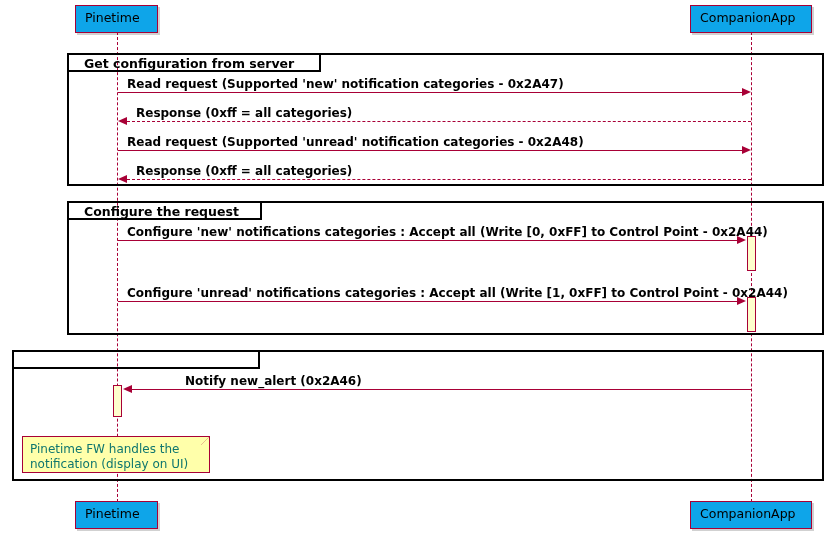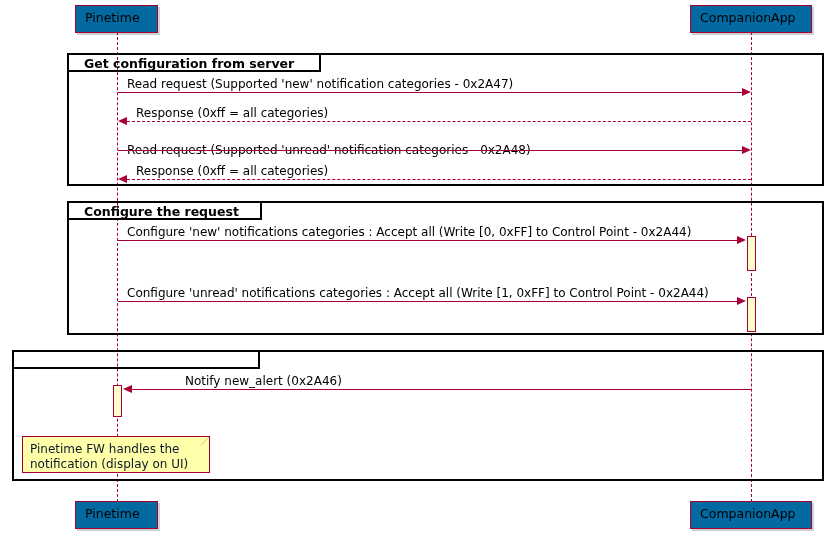--- a/index.html
+++ b/index.html
@@ -13,21 +13,21 @@
   #canvas {
     position: relative;
     width: 835px;
     height: 539px;
     overflow: hidden;
     background: #ffffff;
   }
   .participant {
     position: absolute;
     box-sizing: border-box;
-    background: #0369a1;
+    background: #0ea5e9;
     border: 1px solid #a80036;
     color: #000000;
     font-size: 12.5px;
     line-height: 1;
     text-align: center;
     padding: 6px 23px 7px 9px;
     white-space: nowrap;
     box-shadow: 2px 2px 0px rgba(0,0,0,0.18);
   }
   .lifeline {
@@ -95,28 +95,29 @@
     border-top: 4px solid transparent;
     border-bottom: 4px solid transparent;
     border-right: 9px solid #a80036;
   }
   .msg-label {
     position: absolute;
     font-size: 12px;
     color: #000000;
     white-space: nowrap;
     line-height: 1;
+    font-weight: bold;
   }
   .note {
     position: absolute;
     box-sizing: border-box;
     background: #ffffaa;
     border: 1px solid #a80036;
     font-size: 12px;
-    color: #0f172a;
+    color: #0f766e;
     padding: 5px 7px;
     line-height: 1.25;
     white-space: pre-line;
   }
   .note-fold {
     position: absolute;
     width: 0;
     height: 0;
     border-left: 9px solid transparent;
     border-bottom: 9px solid #a80036;
@@ -145,21 +146,21 @@
   <div class="group-label" style="left:84px; top:58px;">Get configuration from server</div>
 
   <div class="msg-label" style="left:127px; top:78px;">Read request (Supported 'new' notification categories - 0x2A47)</div>
   <div class="msg-line" style="left:118px; top:92px; width:625px;"></div>
   <div class="arrow-head arrow-right" style="left:742px; top:88px;"></div>
 
   <div class="msg-label" style="left:136px; top:107px;">Response (0xff = all categories)</div>
   <div class="msg-line dotted" style="left:127px; top:121px; width:624px;"></div>
   <div class="arrow-head arrow-left" style="left:118px; top:117px;"></div>
 
-  <div class="msg-label" style="left:127px; top:144px;">Read request (Supported 'unread' notification categories - 0x2A48)</div>
+  <div class="msg-label" style="left:127px; top:136px;">Read request (Supported 'unread' notification categories - 0x2A48)</div>
   <div class="msg-line" style="left:118px; top:150px; width:625px;"></div>
   <div class="arrow-head arrow-right" style="left:742px; top:146px;"></div>
 
   <div class="msg-label" style="left:136px; top:165px;">Response (0xff = all categories)</div>
   <div class="msg-line dotted" style="left:127px; top:179px; width:624px;"></div>
   <div class="arrow-head arrow-left" style="left:118px; top:175px;"></div>
 
   <div class="group-box" style="left:67px; top:201px; width:757px; height:134px;"></div>
   <div class="group-tab" style="left:67px; top:201px; width:195px;"></div>
   <div class="group-label" style="left:84px; top:206px;">Configure the request</div>

